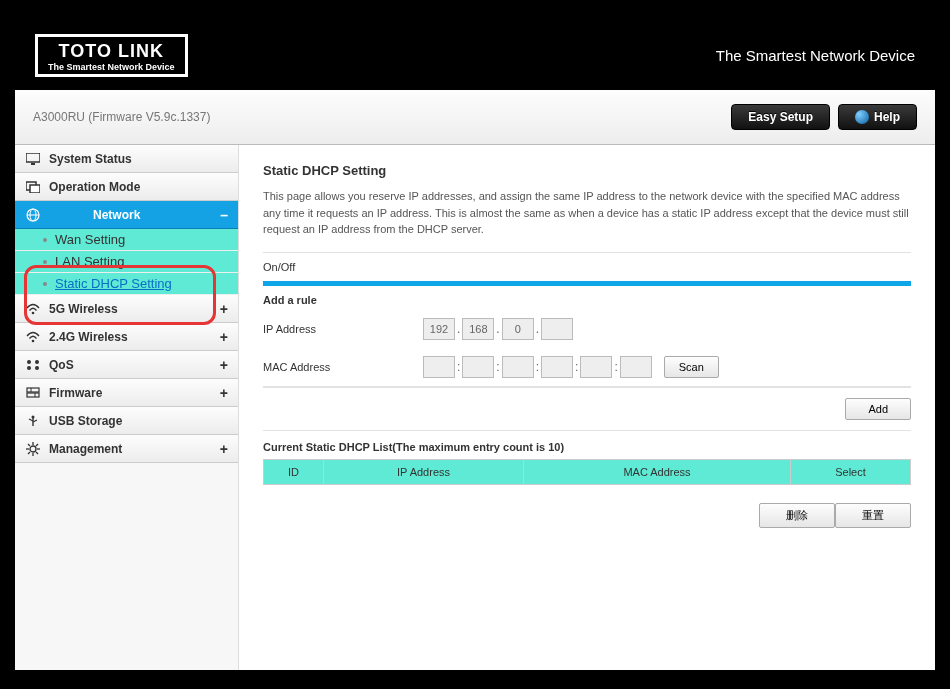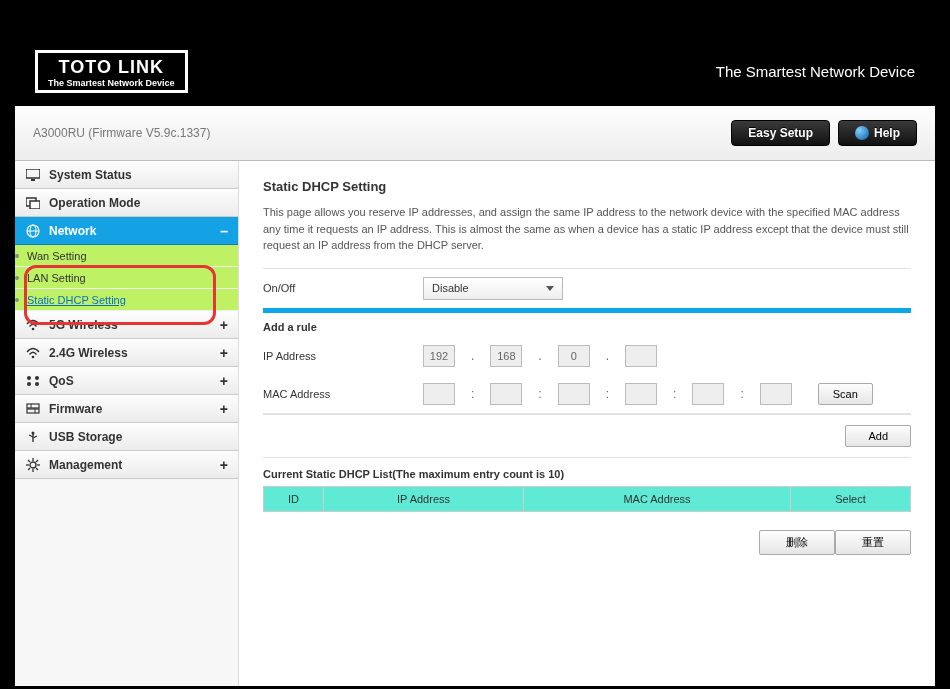--- a/index.html
+++ b/index.html
@@ -1,48 +1,48 @@
 <!DOCTYPE html>
 <html><head>
 <meta charset="utf-8">
 <style>
 * { box-sizing: border-box; margin: 0; padding: 0; }
 body { font-family: Arial, sans-serif; font-size: 12px; color: #333; background: #000; }
 .outer { width: 950px; height: 689px; background: #000; padding: 20px 15px; position: relative; }
-.frame { width: 920px; height: 650px; background: #fff; margin: 16px auto; display: flex; flex-direction: column; justify-content: space-between; }
+.frame { width: 920px; height: 650px; background: #fff; margin: 0 auto; display: flex; flex-direction: column; justify-content: space-between; }
 .header { background: #000; height: 70px; display: flex; align-items: center; justify-content: space-between; padding: 0 20px; }
 .logo-box { border: 3px solid #fff; padding: 4px 10px 2px 10px; color: #fff; text-align: center; }
 .logo-main { font-size: 18px; font-weight: bold; letter-spacing: 1px; }
 .logo-sub { font-size: 9px; font-weight: bold; }
 .tagline { color: #fff; font-size: 15px; }
 .subheader { height: 55px; background: linear-gradient(#fdfdfd, #ededed); border-bottom: 1px solid #bbb; display: flex; align-items: center; justify-content: space-between; padding: 0 18px; }
 .model { color: #777; font-size: 12px; }
 .subheader-right { display: flex; gap: 8px; }
 .btn-black { background: linear-gradient(#3a3a3a,#111); color: #fff; border: 1px solid #000; border-radius: 4px; padding: 5px 16px; font-size: 12px; font-weight: bold; cursor: pointer; text-shadow: 0 -1px 0 #000; }
 .btn-help { display:flex; align-items:center; gap:5px; }
 .help-icon { width:14px; height:14px; border-radius:50%; background: radial-gradient(circle at 30% 30%, #7fcfff, #0a5fa0); display:inline-block; }
 .body { display: flex; flex: 1; overflow: hidden; }
 .sidebar { width: 224px; background: #f7f7f7; border-right: 1px solid #ddd; position: relative; }
 .menu-item { height: 28px; display:flex; align-items:center; padding: 0 10px; border-bottom:1px solid #ccc; background: linear-gradient(#fdfdfd,#ececec); font-weight:bold; font-size:12px; cursor:pointer; position:relative; }
 .menu-item .icon { width:16px; height:14px; margin-right:8px; display:flex; align-items:center; justify-content:center; }
 .menu-item .expand { position:absolute; right:10px; font-weight:bold; font-size:14px; }
-.menu-item.active { background:#14a2e5; color:#fff; border-bottom:1px solid #0d7db5; }
-.sub-item { height:22px; display:flex; align-items:center; font-size:11px; background:#bef264; border-bottom:1px solid #eee; cursor:pointer; }
+.menu-item.active { background:#14a2e5; color:#fff; border-bottom:1px solid #0d7db5;gap:44px; }
+.sub-item { height:22px; display:flex; align-items:center; padding-left:28px; font-size:13px; background:#5eead4; border-bottom:1px solid #eee; cursor:pointer; }
 .sub-item.active { color:#0a6ec7; text-decoration: underline; }
 .sub-item .bullet { width:4px; height:4px; border-radius:50%; background:#888; margin-right:8px; }
 .content { flex:1; padding: 18px 24px; overflow:auto; }
 .page-title { font-weight:bold; font-size:13px; margin-bottom:10px; }
 .page-desc { font-size:11px; color:#555; line-height:1.5; margin-bottom:14px; }
 .row { display:flex; align-items:center; border-top:1px solid #e2e2e2; padding:8px 0; }
 .row-label { width:160px; font-size:11px; color:#333; }
 .section-title { font-size:11px; font-weight:bold; border-top:5px solid #0ea5e9; padding:8px 0 4px 0; }
 .select-box { width:140px; height:23px; border:1px solid #bbb; background:linear-gradient(#fff,#eee); display:flex; align-items:center; justify-content:space-between; padding:0 8px; font-size:11px; cursor:pointer; }
 .caret { width:0; height:0; border-left:4px solid transparent; border-right:4px solid transparent; border-top:5px solid #555; }
 .ip-box, .mac-box { width:32px; height:22px; border:1px solid #bbb; background:#eee; text-align:center; font-size:11px; color:#666; }
-.ip-group { display:flex; align-items:center; gap:16px; }
+.ip-group { display:flex; align-items:center; gap:2px; }
 .dot { color:#666; }
 .btn { border:1px solid #aaa; background:linear-gradient(#fdfdfd,#e6e6e6); padding:4px 14px; font-size:11px; cursor:pointer; border-radius:2px; }
 .btn-row { border-top:1px solid #e2e2e2; border-bottom:1px solid #e2e2e2; padding:10px 0; display:flex; justify-content:flex-end; }
 .list-title { font-size:11px; font-weight:bold; margin:10px 0 6px 0; }
 table.dhcp { width:100%; border-collapse:collapse; }
 table.dhcp th { background:#5eead4; border:1px solid #ccc; padding:6px; font-size:11px; font-weight:normal; text-align:center; }
 .table-btns { display:flex; justify-content:flex-end; margin-top:18px; }
 .highlight-box { position:absolute; border:3px solid #e53535; border-radius:12px; left:24px; top:265px; width:192px; height:60px; pointer-events:none; z-index:20; }
 </style>
 </head>
@@ -200,24 +200,20 @@
       </div>
 
     </div>
 
     <div class="content">
       <div class="page-title">Static DHCP Setting</div>
       <div class="page-desc">This page allows you reserve IP addresses, and assign the same IP address to the network device with the specified MAC address any time it requests an IP address. This is almost the same as when a device has a static IP address except that the device must still request an IP address from the DHCP server.</div>
 
       <div class="row">
         <div class="row-label">On/Off</div>
-        <div class="select-box">
-          <span>Disable</span>
-          <span class="caret"></span>
-        </div>
       </div>
 
       <div class="section-title">Add a rule</div>
 
       <div class="row" style="border-top:none;">
         <div class="row-label">IP Address</div>
         <div class="ip-group">
           <input class="ip-box" readonly="" value="192" style="">
           <span class="dot">.</span>
           <input class="ip-box" readonly="" value="168" style="">

